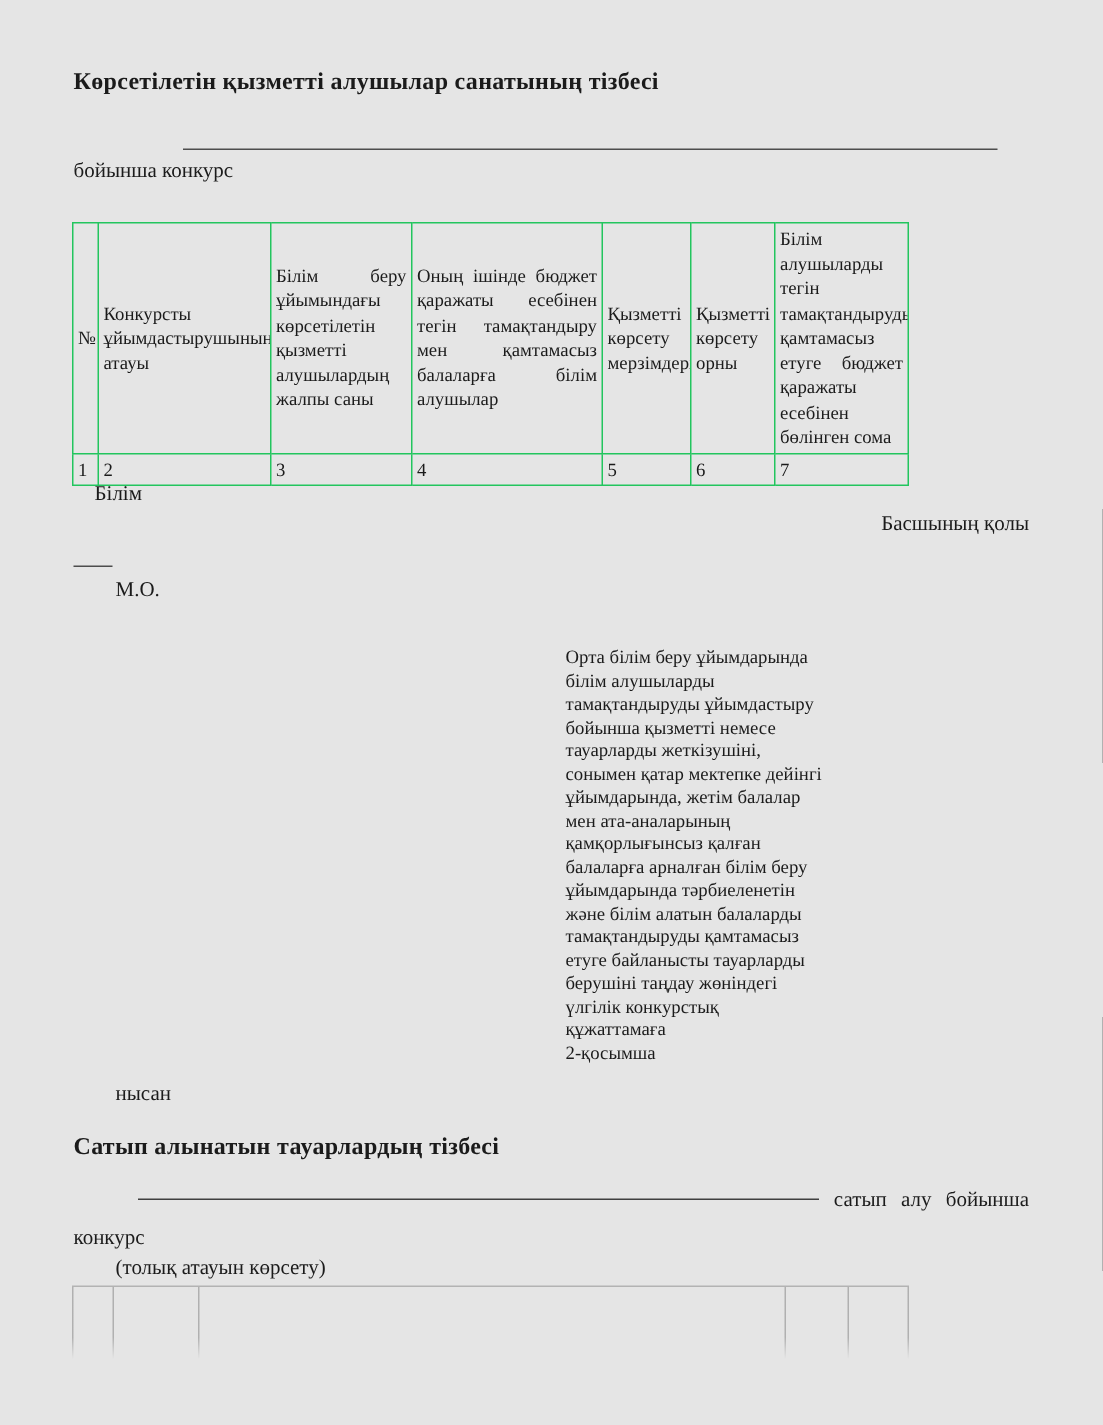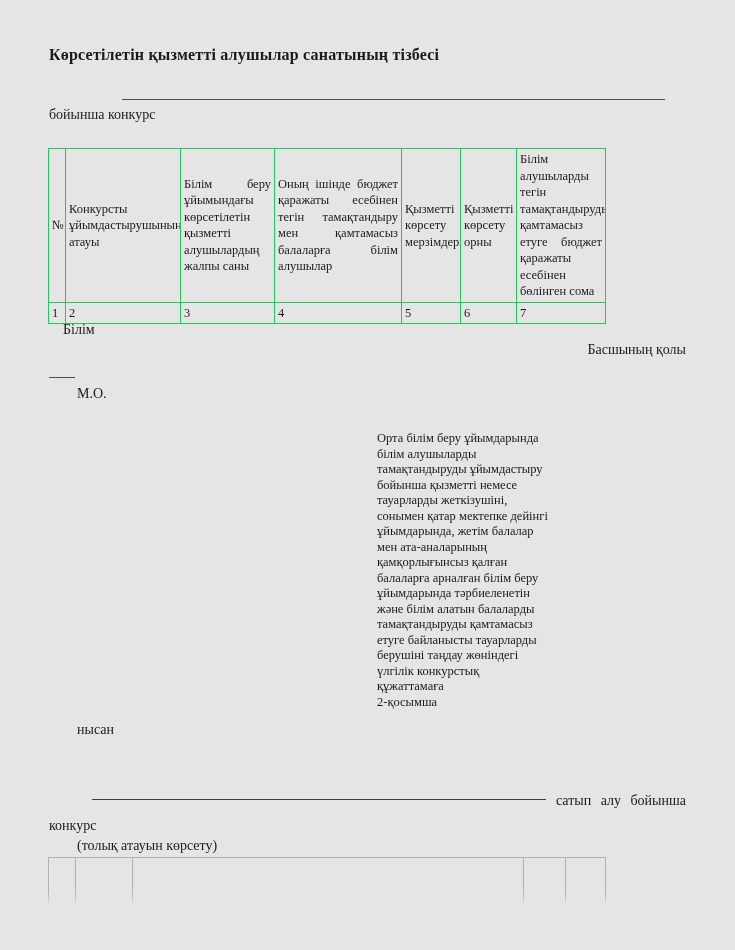--- a/index.html
+++ b/index.html
@@ -168,20 +168,21 @@
 және білім алатын балаларды
 тамақтандыруды қамтамасыз
 етуге байланысты тауарларды
 берушіні таңдау жөніндегі
 үлгілік конкурстық
 құжаттамаға
 2-қосымша</div>
 
   <div class="abs body-text" style="left:77px; top:722px;">нысан</div>
 
+  <div class="abs h1" style="top:756px;">Сатып алынатын тауарлардың тізбесі</div>
 
   <div class="purchase-row">
     <div class="fill-line"></div>
     <span class="suffix">сатып алу бойынша</span>
   </div>
 
   <div class="abs body-text" style="left:49px; top:818px;">конкурс</div>
 
   <div class="abs body-text" style="left:77px; top:838px;">(толық атауын көрсету)</div>
 

